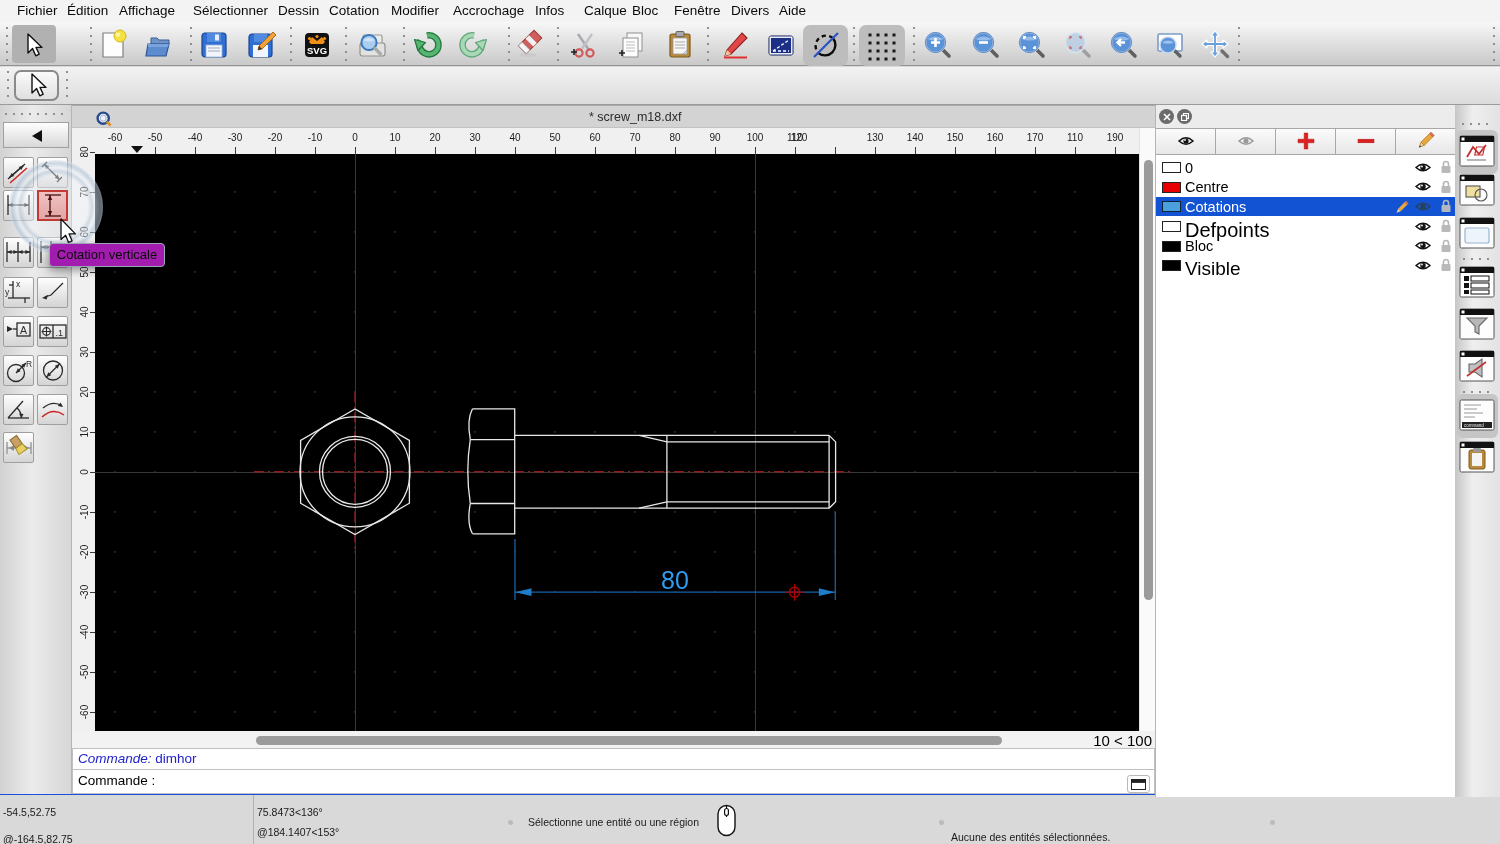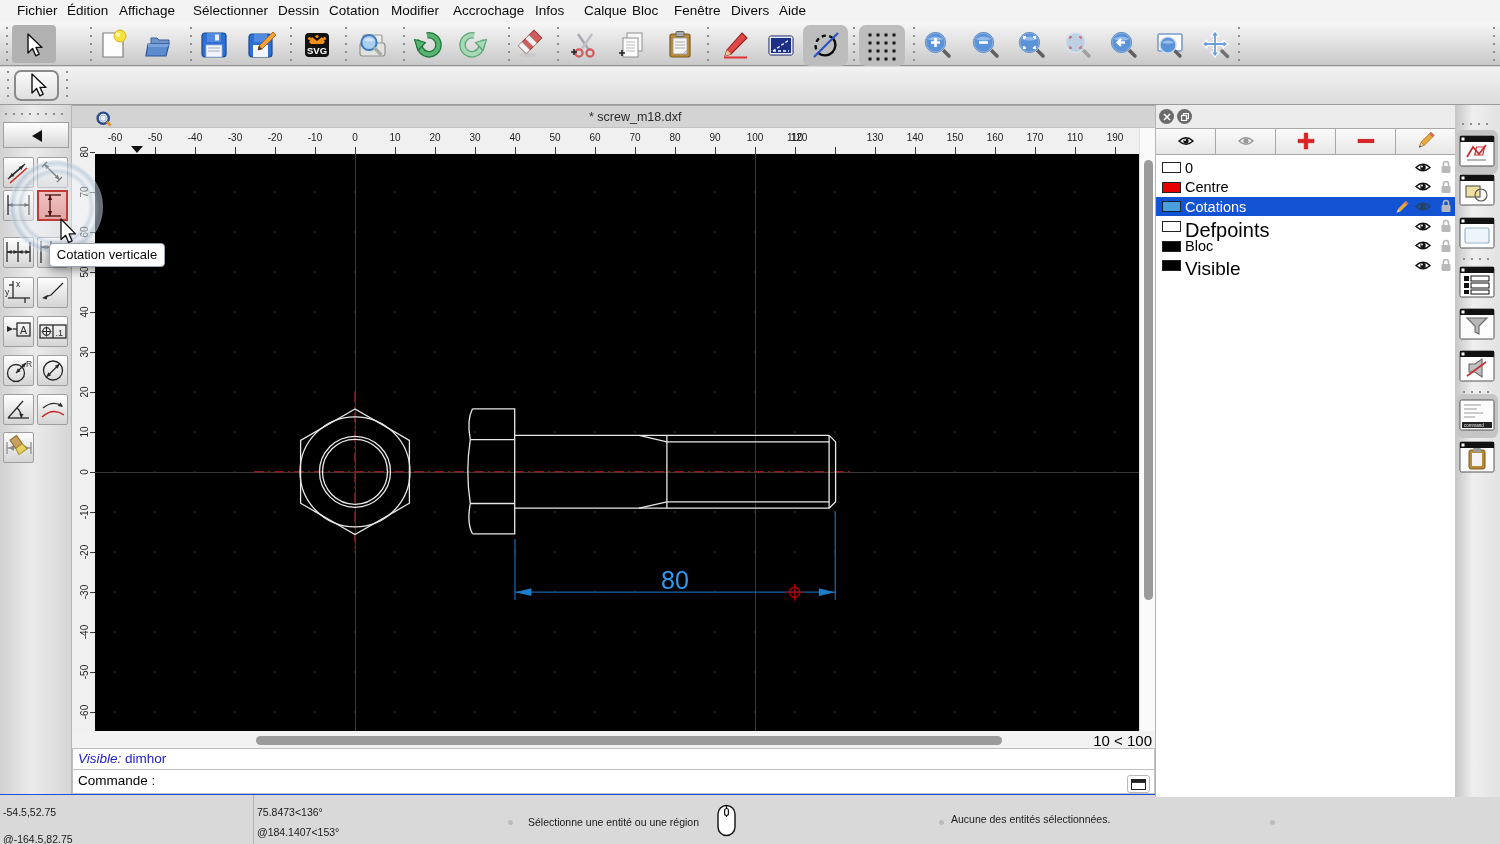--- a/index.html
+++ b/index.html
@@ -48,21 +48,21 @@
   .sdot { position:absolute; width:5px; height:5px; border-radius:50%; background:#bbb; }
   #panel { left:1155px; top:105px; width:300px; height:692px; background:#ececec; border-left:1px solid #b5b5b5;}
   #ptitle { position:absolute; left:0; top:0; width:300px; height:23px;
             background:linear-gradient(#ececec,#d6d6d6); border-bottom:1px solid #b0b0b0;
             font-size:13px; color:#1a1a1a; text-align:center; text-indent:35px; line-height:23px; }
   .pbtn { position:absolute; top:23px; width:60px; height:27px; border:1px solid #a8a8a8; border-left:none;
           background:linear-gradient(#fbfbfb,#e7e7e7); }
   #playerlist { position:absolute; left:0; top:50px; width:300px; height:642px; background:#fff; }
   #dock { left:1455px; top:105px; width:45px; height:692px;
           background:linear-gradient(90deg,#c6c6c6,#efefef 40%,#e2e2e2); }
-  #tooltip { left:49px; top:243px; width:116px; height:24px; background:#ffffff;
+  #tooltip { left:49px; top:243px; width:116px; height:24px; background:#a21caf;
              border:1px solid #9aa5b5; border-radius:4px; box-shadow:0 3px 8px rgba(0,0,0,0.4);
              font-size:13px; color:#0a0a0a; text-align:center; line-height:22px; z-index:60; }
   #halo { left:9px; top:160px; width:94px; height:94px; border-radius:50%; z-index:50;
           background:radial-gradient(circle,
             rgba(240,244,250,0.40) 0 48%,
             rgba(178,197,216,0.52) 54%,
             rgba(240,244,250,0.55) 59%,
             rgba(167,189,211,0.56) 66%,
             rgba(238,243,249,0.50) 72%,
             rgba(159,183,206,0.52) 80%,
@@ -545,42 +545,42 @@
     <line x1="786" y1="592.2" x2="803" y2="592.2" stroke="#b00000" stroke-width="1.2"></line>
     <line x1="794.5" y1="583.7" x2="794.5" y2="600.7" stroke="#b00000" stroke-width="1.2"></line>
   </svg>
   <div id="vscroll" class="abs">
     <div id="vthumb"></div>
   </div>
   <div id="hscrollrow" class="abs">
     <div id="hthumb"></div>
     <div id="gridlabel">10 &lt; 100</div>
   </div>
-  <div id="cmdhist" class="abs"><i>Visible:</i> dimhor</div>
+  <div id="cmdhist" class="abs"><i>Commande:</i> dimhor</div>
   <div id="cmdline" class="abs">Commande :</div>
   <div class="abs" style="left:1127px;top:775px;width:23px;height:18px;border:1px solid #b9b9b9;border-radius:3px;background:#fdfdfd"></div>
   <svg class="abs" style="left:1131px;top:779px" width="15" height="11">
     <rect x="0.5" y="0.5" width="14" height="10" fill="#fff" stroke="#222" stroke-width="1"></rect>
     <rect x="0.5" y="0.5" width="14" height="3.4" fill="#222"></rect>
   </svg>
   <div id="statusbar" class="abs">
     <span class="abs" style="left:3px; top:11px;">-54.5,52.75</span>
     <span class="abs" style="left:3px; top:38px;">@-164.5,82.75</span>
     <div class="abs" style="left:253px; top:0; width:1px; height:50px; background:#b2b2b2;"></div>
     <span class="abs" style="left:257px; top:11px;">75.8473&lt;136°</span>
     <span class="abs" style="left:257px; top:31px;">@184.1407&lt;153°</span>
     <div class="sdot" style="left:508px; top:25px;"></div>
     <span class="abs" style="left:528px; top:21px;">Sélectionne une entité ou une région</span>
     <svg class="abs" style="left:712px;top:9px" width="30" height="34">
    <rect x="6" y="1.5" width="17" height="30" rx="8.5" fill="#fff" stroke="#111" stroke-width="1.4"></rect>
    <line x1="14.5" y1="1.5" x2="14.5" y2="13" stroke="#111" stroke-width="1.2"></line>
    <rect x="12.6" y="4.5" width="3.8" height="7" rx="1.9" fill="#fff" stroke="#111" stroke-width="1.2"></rect>
  </svg>
   <div class="sdot" style="left:939px; top:25px;"></div>
-    <span class="abs" style="left:951px; top:18px;">Aucune des entités sélectionnées.</span>
+    <span class="abs" style="left:951px; top:36px;">Aucune des entités sélectionnées.</span>
     <div class="sdot" style="left:1270px; top:25px;"></div>
   </div>
   <div id="panel" class="abs">
     <div id="playerlist"></div>
     <div class="abs" style="left:3px;top:4px;width:15px;height:15px;border-radius:50%;background:#6b6b6b"></div>
     <svg class="abs" style="left:6.5px;top:7.5px;" width="8" height="8">
       <path d="M1,1 L7,7 M7,1 L1,7" stroke="#fff" stroke-width="1.6"></path>
     </svg>
     <div class="abs" style="left:21px;top:4px;width:15px;height:15px;border-radius:50%;background:#6b6b6b"></div>
     <svg class="abs" style="left:24.5px;top:7.5px;" width="8" height="8">

